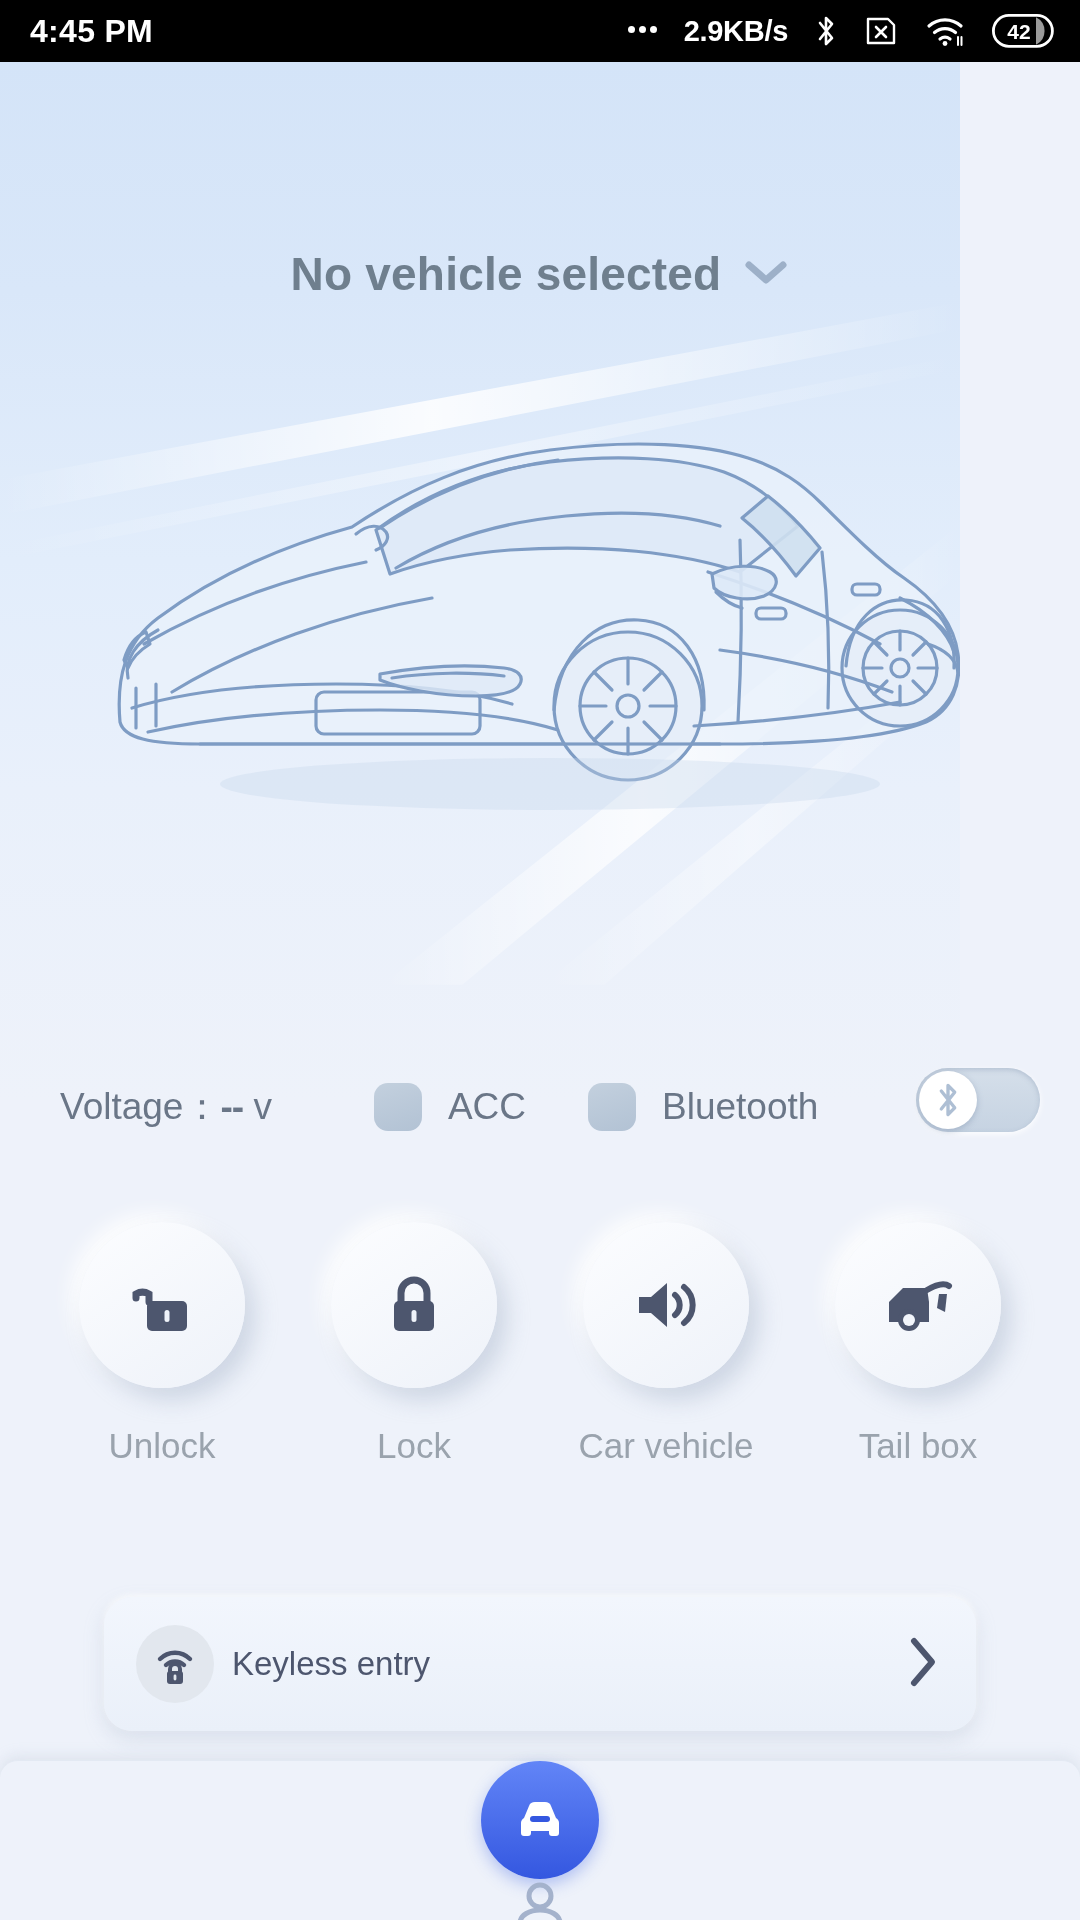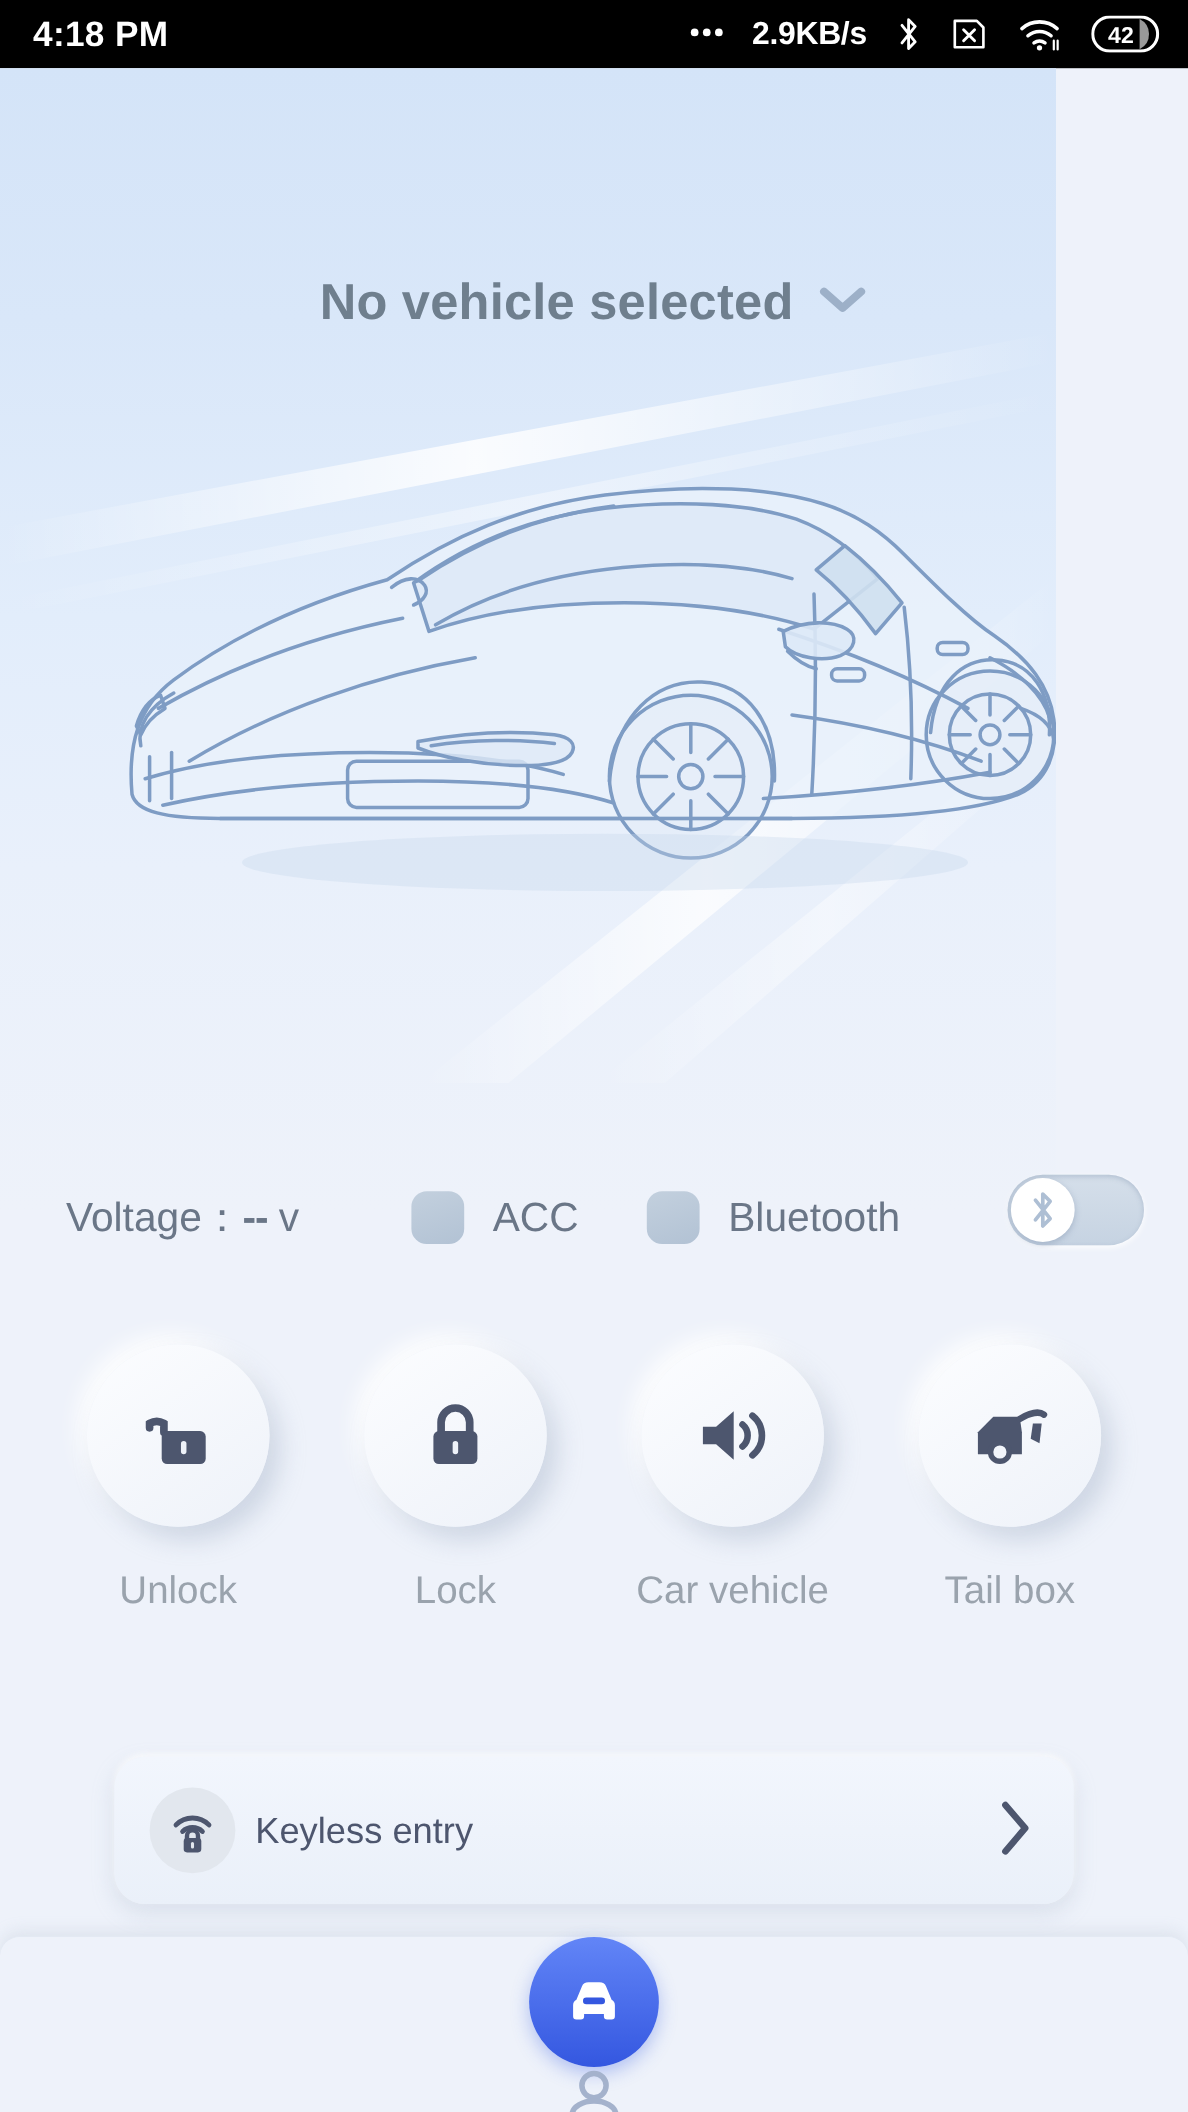--- a/index.html
+++ b/index.html
@@ -126,21 +126,21 @@
     display:flex; align-items:center; justify-content:center;
     box-shadow:0 6px 16px rgba(60,96,226,.35);
   }
   .nav-my{ display:flex; flex-direction:column; align-items:center; gap:6px; }
   .nav-my-label{ font-size:33px; color:#a4b2cc; }
 </style>
 </head>
 <body>
 
 <div class="statusbar">
-  <span class="sb-time">4:18 PM</span>
+  <span class="sb-time">4:45 PM</span>
   <span class="sb-right">
     <span class="sb-dots">
         <i></i>
         <i></i>
         <i></i>
       </span>
     <span class="sb-rate">2.9KB/s</span>
     <span class="sb-ic">
       <svg width="22" height="34" viewBox="0 0 22 34">
           <path d="M5 9 L17 24 L11 30 L11 4 L17 10 L5 25" fill="none" stroke="#fff" stroke-width="2.6" stroke-linejoin="round" stroke-linecap="round"></path>

